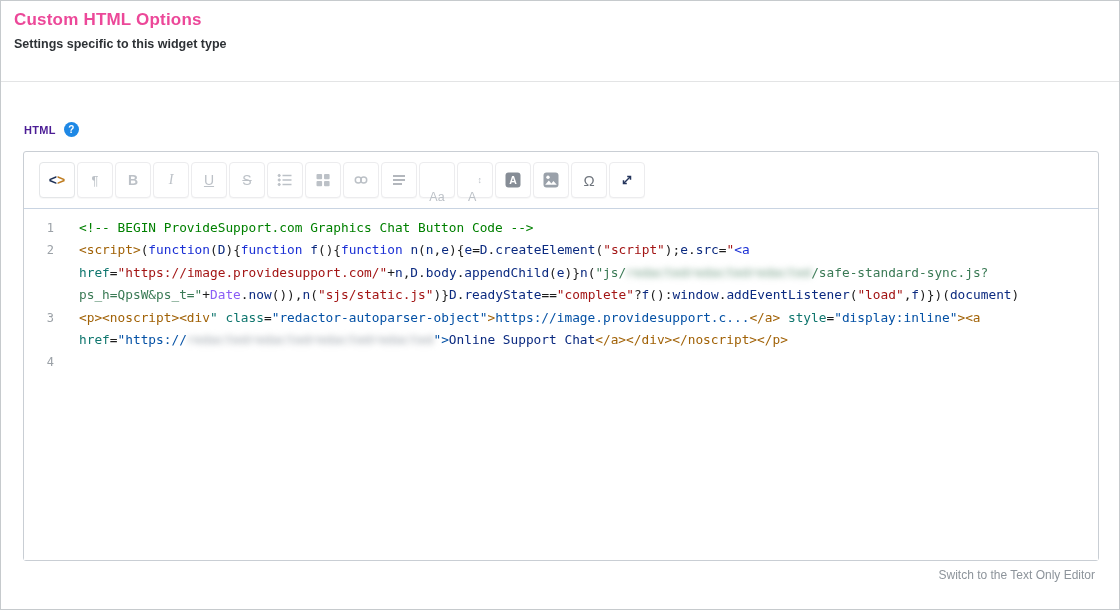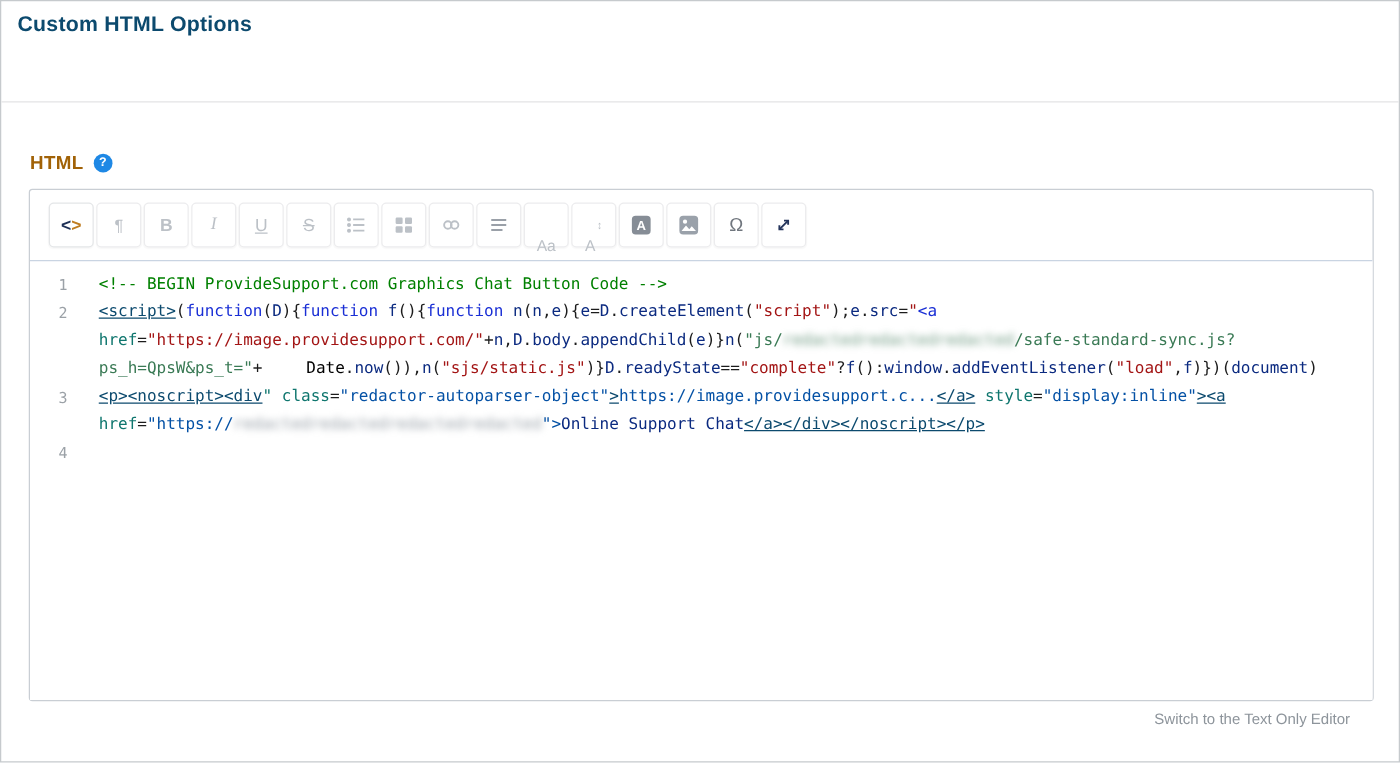--- a/index.html
+++ b/index.html
@@ -5,26 +5,26 @@
   * { box-sizing: border-box; margin: 0; padding: 0; }
   html,body { width:1120px; height:610px; }
   body {
     font-family: "Liberation Sans", sans-serif;
     background: #fff;
     border: 1px solid #c6cacd;
     position: relative;
     overflow: hidden;
   }
   .header { padding: 9px 13px 0 13px; }
-  .page-title { font-size: 17px; font-weight: bold; color: #0c4a6e; letter-spacing: .2px; }
+  .page-title { font-size: 17px; font-weight: bold; color: #ec4899; letter-spacing: .2px; }
   .page-subtitle { font-size: 12.5px; font-weight: bold; color: #2e3236; margin-top: 7px; }
   .divider { position: absolute; top: 80px; left: 0; width: 100%; border-top: 1px solid #e3e4e5; }
 
   .field-label { position: absolute; top: 121px; left: 23px; display: flex; align-items: center; gap: 8px; }
-  .field-label-text { color: #a16207; font-size: 15px; font-weight: bold; letter-spacing: .3px; text-align: center; }
+  .field-label-text { color: #4c1d95; font-size: 11px; font-weight: bold; letter-spacing: .3px; text-align: center; }
   .help-icon {
     width: 15px; height: 15px; border-radius: 50%; background: #1e88e5; color: #fff;
     font-size: 10px; font-weight: bold; display: flex; align-items: center; justify-content: center;
     cursor: pointer;
   }
 
   .editor-box {
     position: absolute; left: 22px; top: 150px; width: 1076px; height: 410px;
     border: 1px solid #c9ced4; border-radius: 3px; background: #fff;
   }
@@ -56,43 +56,44 @@
   .code-row { display: flex; height: 22.4px; line-height: 22.4px; white-space: pre; }
   .gutter {
     flex: 0 0 30px; text-align: right; color: #9ba1a7;
     font-family: "DejaVu Sans Mono", monospace; font-size: 12px;
   }
   .code-line {
     padding-left: 25px; font-family: "DejaVu Sans Mono", monospace; font-size: 12.8px; color: #1c1c1c;
   }
   .s-comment    { color: #008000; margin-top: 20px; }
   .s-commentRed { color: #ee3b25; }
-  .s-tag        { color: #0c4a6e; text-decoration: underline; }
+  .s-tag        { color: #a16207; }
   .s-kw         { color: #1a2fd5; }
   .s-ident      { color: #0b2a80; }
   .s-plain      { color: #1c1c1c; }
   .s-str        { color: #a31515; }
   .s-strGreen   { color: #3a7a55; }
   .s-strBlue    { color: #0451a5; }
   .s-attr       { color: #0f766e; }
-  .s-cls        { color: #000000; margin-left: 35px; }
+  .s-cls        { color: #8b5cf6; }
   .s-text       { color: #0b2a80; }
   .s-blurGreen  { color: #6f9a82; filter: blur(3px); }
   .s-blurGray   { color: #98a0a8; filter: blur(3px); }
 
   .switch-link {
-    position: absolute; top: 567px; right: 39px;
+    position: absolute; top: 567px; right: 24px;
     font-size: 12px; color: #8d949b; cursor: pointer;
   }
 </style>
 </head>
 <body>
 
 <div class="header">
   <div class="page-title">Custom HTML Options</div>
+  <div class="page-subtitle">Settings specific to this widget type</div>
 </div>
 <div class="divider"></div>
 
 <div class="field-label">
   <span class="field-label-text">HTML</span>
   <span class="help-icon">?</span>
 </div>
 
 <div class="editor-box">
   <div class="toolbar">

